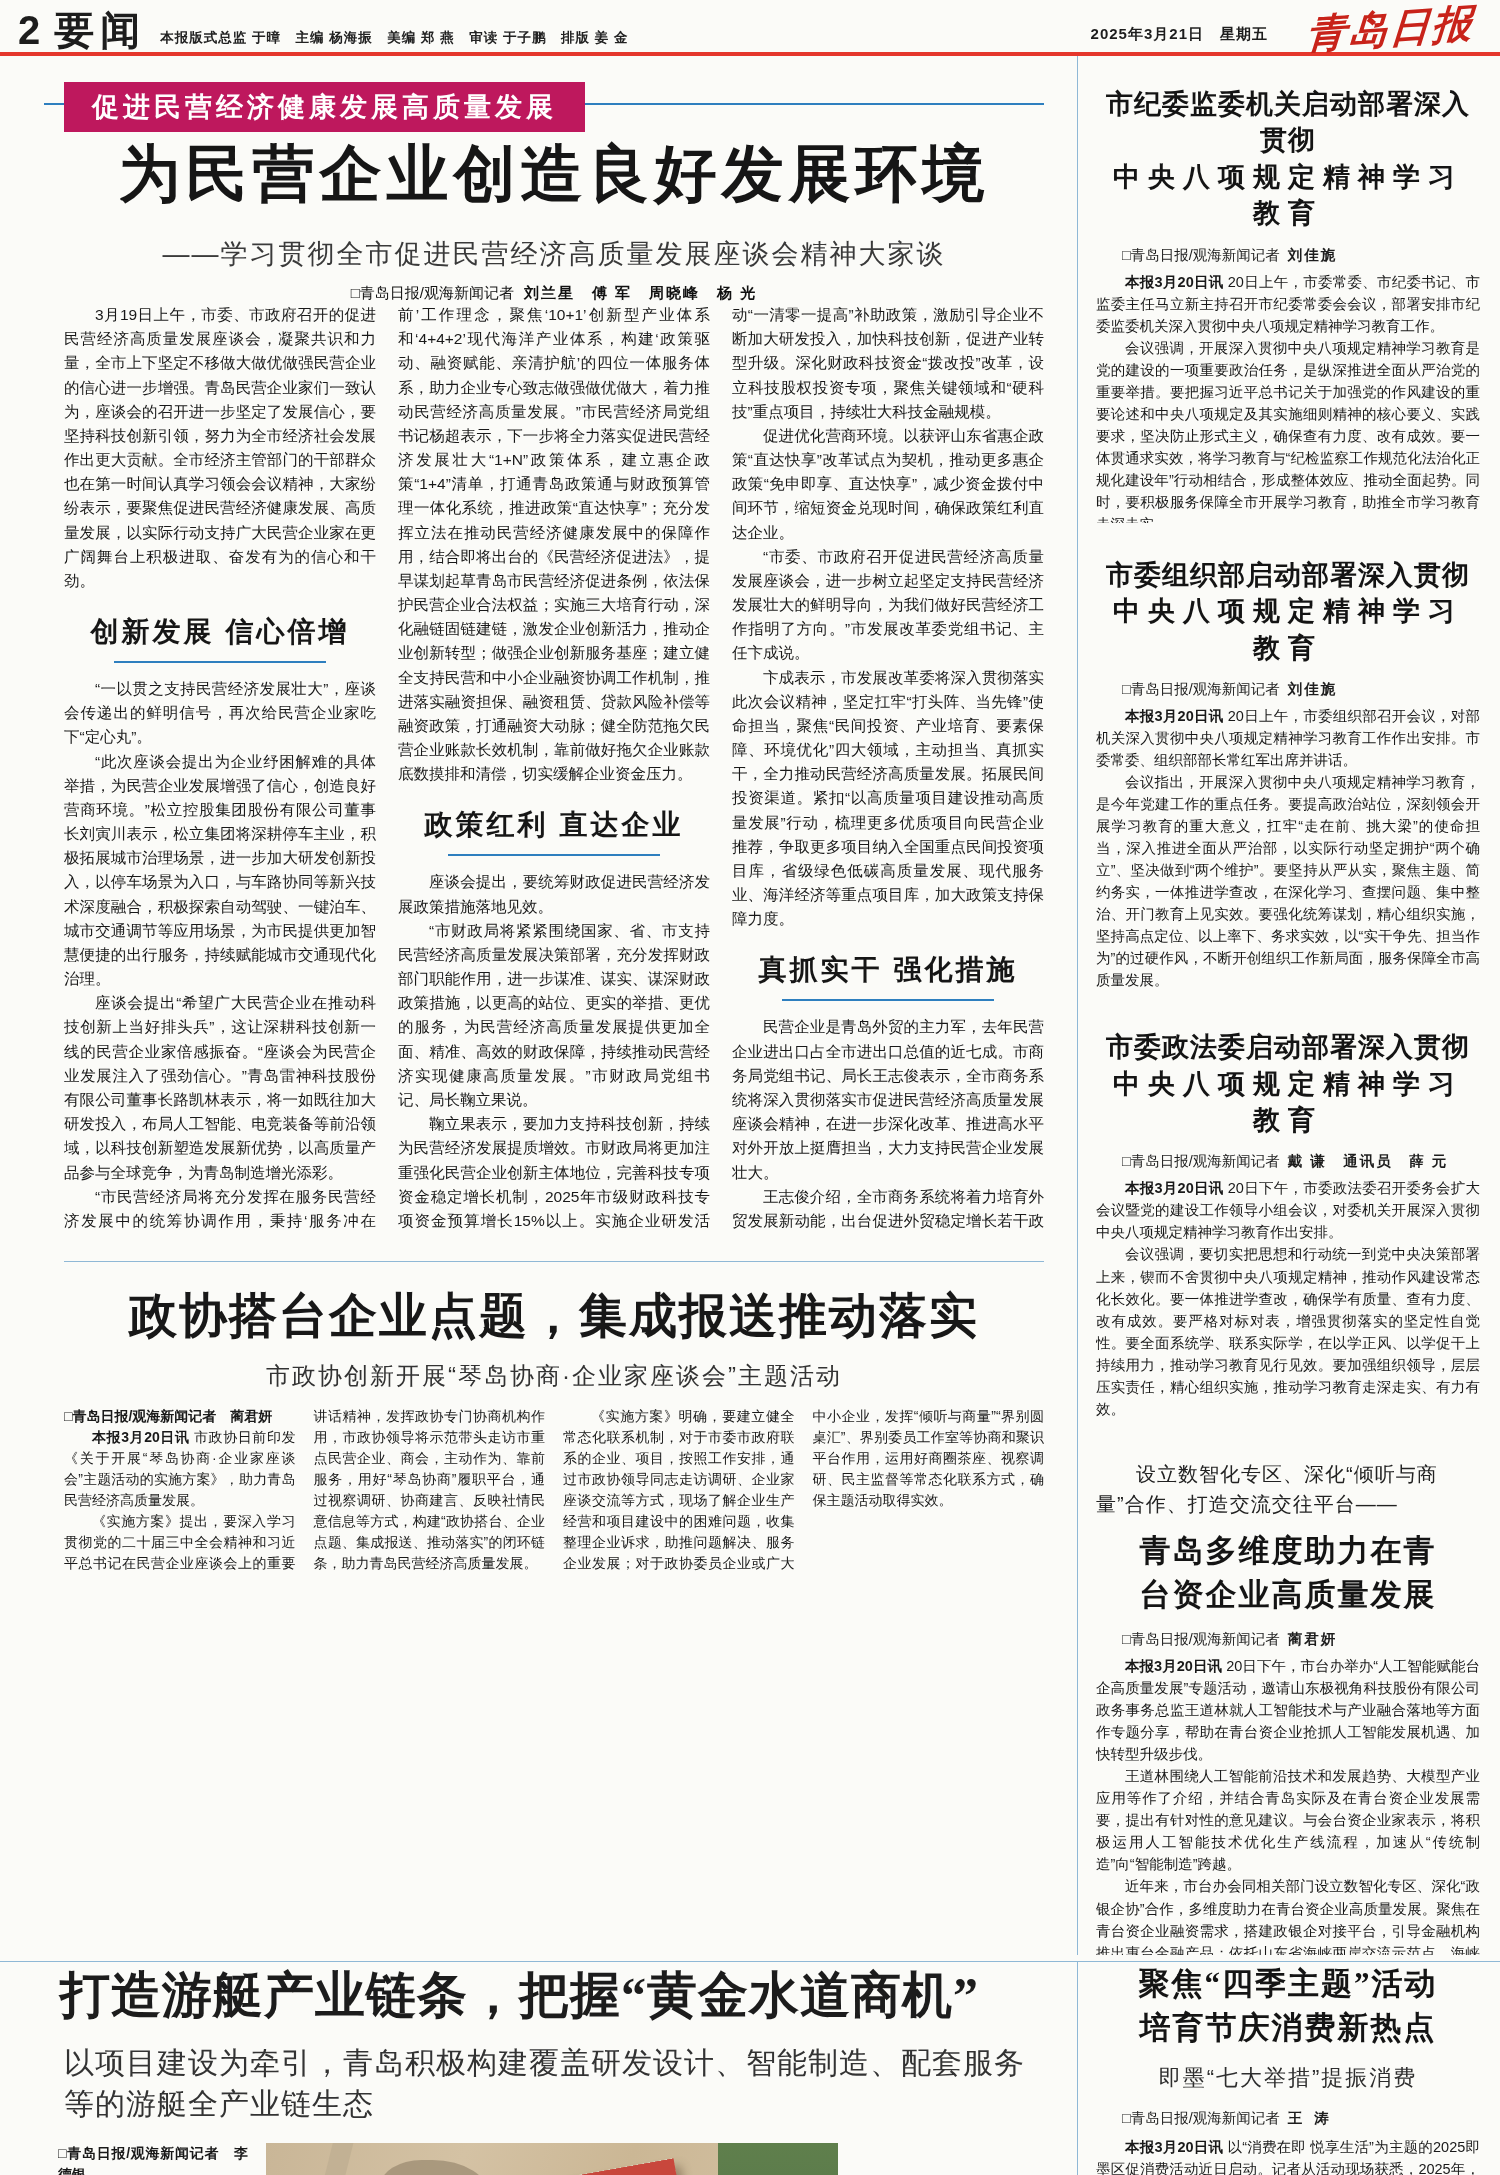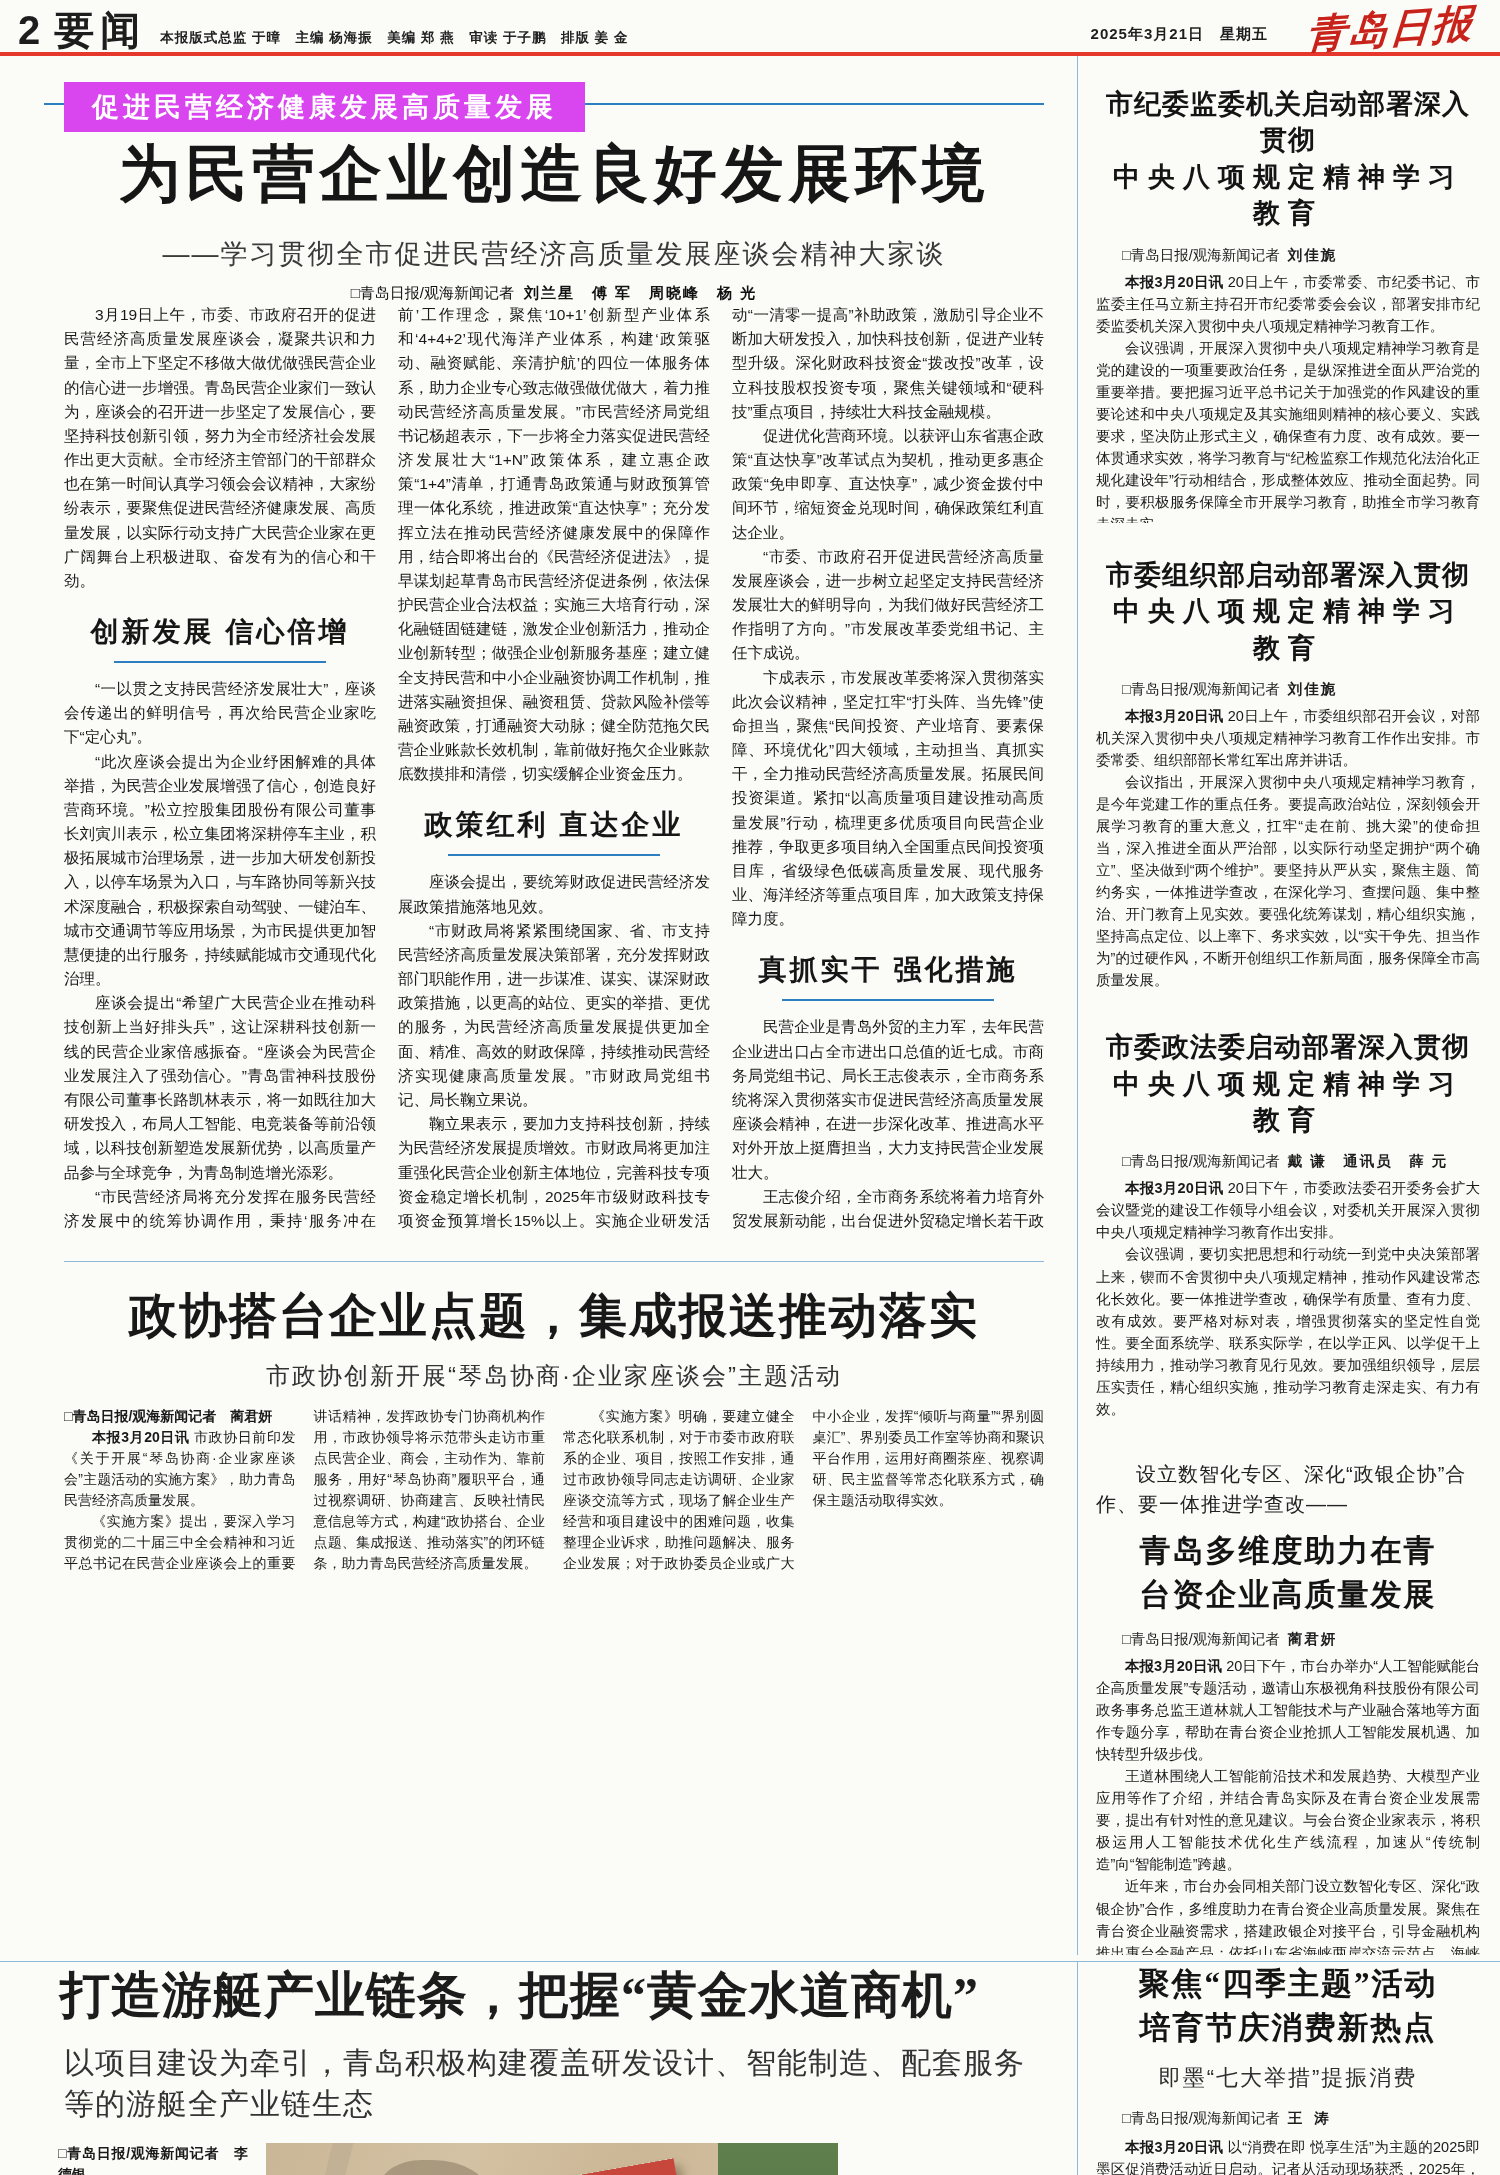--- a/index.html
+++ b/index.html
@@ -17,21 +17,21 @@
     color:#c8231a; transform:rotate(-4deg) skewX(-8deg); letter-spacing:2px; line-height:1; padding-right:8px; }
   .red-rule { height:4px; background:#e5372c; width:100%; }
   
   .zone { display:flex; padding:0 0 0 0; }
   .zone .lcol { width:1060px; padding:0 16px 0 64px; }
   .zone .rcol { flex:1; border-left:1px solid #8fb8d6; margin-left:17px; padding:0 20px 0 18px; }
   .full-rule { border:0; border-top:1px solid #8fb8d6; margin:6px 0 0 0; }
   
   .kicker-row { position:relative; margin-top:26px; height:44px; }
   .kicker-row .bline { position:absolute; left:-20px; right:0; top:21px; height:2px; background:#2e7fbf; }
-  .kicker { position:relative; display:inline-block; background:#d946ef; color:#fff; font-size:27px;
+  .kicker { position:relative; display:inline-block; background:#be185d; color:#fff; font-size:27px;
     font-weight:700; letter-spacing:4px; padding:7px 28px;text-align:center; }
   .main-hl { font-size:62px; font-weight:900; letter-spacing:5px; text-align:center; color:#161616;
     margin-top:6px; font-family:"Liberation Sans", sans-serif; }
   .main-sub { font-size:27px; color:#3a3a3a; text-align:center; margin-top:20px; letter-spacing:2px; }
   .byline-c { text-align:center; font-size:15px; margin-top:12px; color:#111; }
   .byline-c b { margin-left:10px; letter-spacing:2px; }
   .main-body { height:952px; overflow:hidden; column-count:3; column-gap:22px; column-fill:auto; }
   .para { font-size:15.5px; line-height:1.56; text-align:justify; text-indent:2em; color:#191919; }
   .para b { font-weight:700; }
   .para.byl { text-indent:0; font-weight:600; }
@@ -177,21 +177,21 @@
       <div class="r-byline">
         <span>□青岛日报/观海新闻记者</span><b>戴 谦　通讯员　薛 元</b>
       </div>
       <div class="r-body" style="height:246px">
           <p class="para"><b>本报3月20日讯</b>  20日下午，市委政法委召开委务会扩大会议暨党的建设工作领导小组会议，对委机关开展深入贯彻中央八项规定精神学习教育作出安排。</p>
           <p class="para">会议强调，要切实把思想和行动统一到党中央决策部署上来，锲而不舍贯彻中央八项规定精神，推动作风建设常态化长效化。要一体推进学查改，确保学有质量、查有力度、改有成效。要严格对标对表，增强贯彻落实的坚定性自觉性。要全面系统学、联系实际学，在以学正风、以学促干上持续用力，推动学习教育见行见效。要加强组织领导，层层压实责任，精心组织实施，推动学习教育走深走实、有力有效。</p>
         </div>
     </div>
 
     <div class="r-art" style="margin-top:36px">
-      <div class="r-kicker">设立数智化专区、深化“政银企协”合作、要一体推进学查改——</div>
+      <div class="r-kicker">设立数智化专区、深化“倾听与商量”合作、打造交流交往平台——</div>
       <div class="r-hl2">青岛多维度助力在青</div>
       <div class="r-hl2">台资企业高质量发展</div>
       <div class="r-byline">
         <span>□青岛日报/观海新闻记者</span><b>蔺君妍</b>
       </div>
       <div class="r-body" style="height:300px">
           <p class="para"><b>本报3月20日讯</b>  20日下午，市台办举办“人工智能赋能台企高质量发展”专题活动，邀请山东极视角科技股份有限公司政务事务总监王道林就人工智能技术与产业融合落地等方面作专题分享，帮助在青台资企业抢抓人工智能发展机遇、加快转型升级步伐。</p>
           <p class="para">王道林围绕人工智能前沿技术和发展趋势、大模型产业应用等作了介绍，并结合青岛实际及在青台资企业发展需要，提出有针对性的意见建议。与会台资企业家表示，将积极运用人工智能技术优化生产线流程，加速从“传统制造”向“智能制造”跨越。</p>
           <p class="para">近年来，市台办会同相关部门设立数智化专区、深化“政银企协”合作，多维度助力在青台资企业高质量发展。聚焦在青台资企业融资需求，搭建政银企对接平台，引导金融机构推出惠台金融产品；依托山东省海峡两岸交流示范点、海峡两岸青少年奥帆海洋文化交流中心等平台，组织开展丰富多彩的交流活动，推动青台经贸合作走深走实、促进两岸同胞心灵契合“一举多效”。</p>
         </div>

